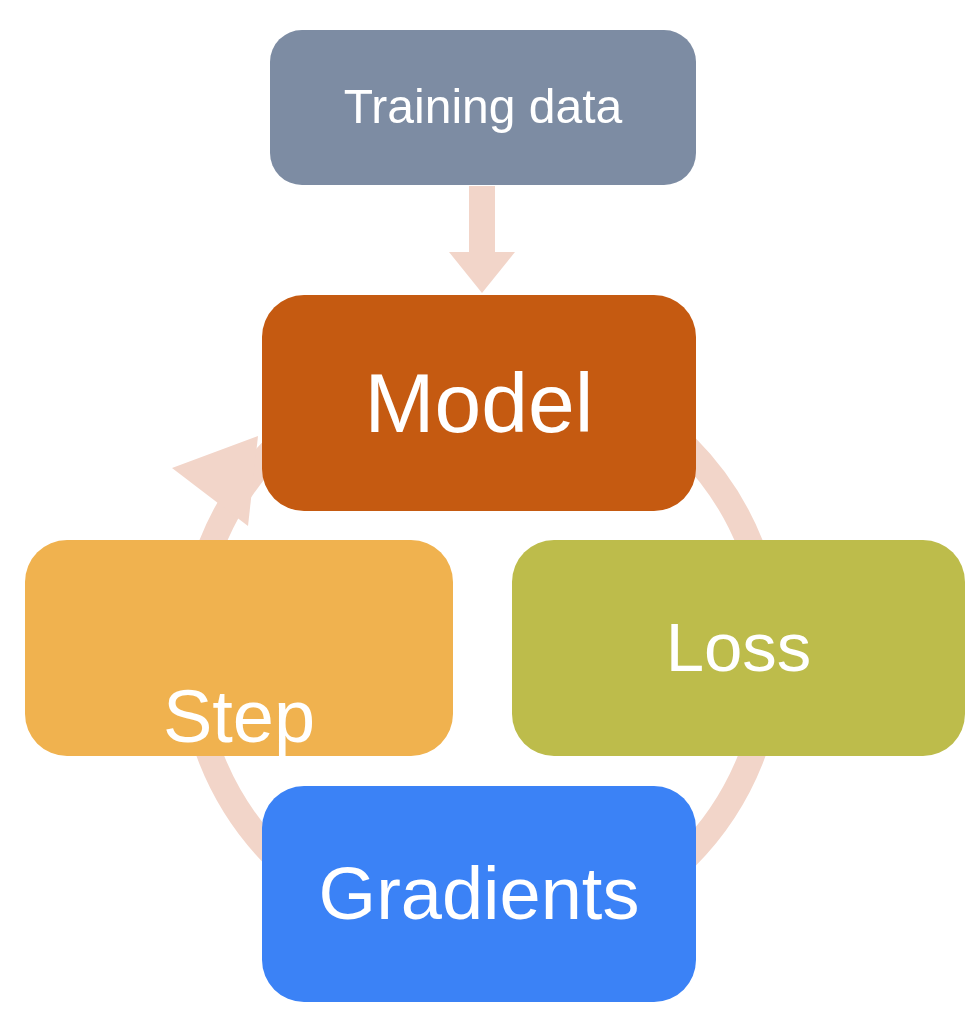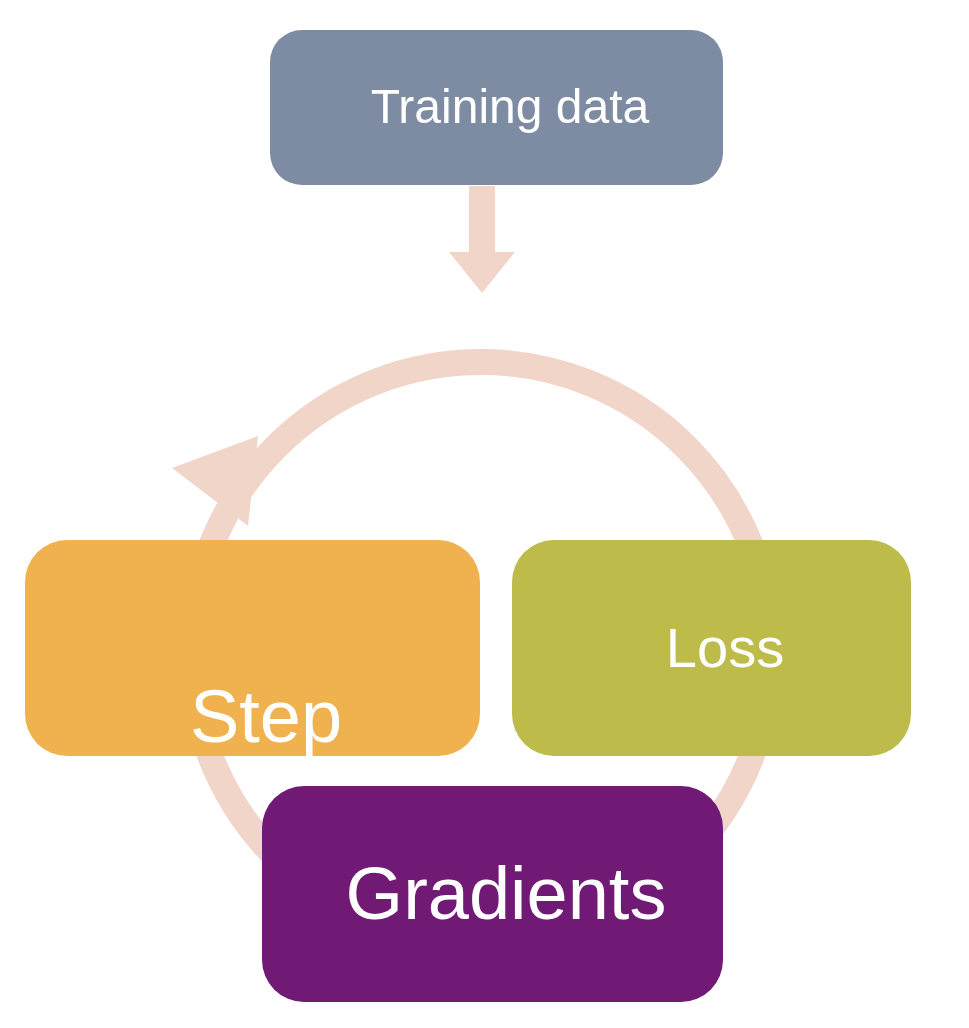--- a/index.html
+++ b/index.html
@@ -23,39 +23,38 @@
   .node {
     position: absolute;
     z-index: 1;
     display: flex;
     align-items: center;
     justify-content: center;
     color: #ffffff;
     font-weight: 300;
     text-align: center;
     line-height: 1.05;
-    padding-left: 27px;
   }
   .node-training-data {
     left: 270px; top: 30px;
     width: 426px; height: 155px;
     border-radius: 32px;
     font-size: 48px;
   }
   .node-model {
     left: 262px; top: 295px;
     width: 434px; height: 216px;
     border-radius: 42px;
     font-size: 84px;
   }
   .node-loss {
     left: 512px; top: 540px;
-    width: 372px; height: 216px;
+    width: 453px; height: 216px;
     border-radius: 42px;
-    font-size: 56px;
+    font-size: 69px;
     text-align: center;
   }
   .node-step {
     left: 25px; top: 540px;
     width: 428px; height: 216px;
     border-radius: 42px;
     font-size: 74px;
   }
   .node-gradients {
     left: 262px; top: 786px;
@@ -76,26 +75,29 @@
     <polygon points="258,436 172,468 248,526" fill="#F2D5C9"></polygon>
 
     <rect x="469" y="186" width="26" height="68" fill="#F2D5C9"></rect>
     <polygon points="449,252 515,252 482,293" fill="#F2D5C9"></polygon>
   </svg>
 
   <div class="node node-training-data" style="background-color: rgb(125, 140, 163);">
     <span>Training data</span>
   </div>
 
+  <div class="node node-model" style="background-color: rgb(197, 90, 17);">
+    <span>Model</span>
+  </div>
 
   <div class="node node-loss" style="background-color: rgb(189, 188, 75);">
     <span>Loss</span>
   </div>
 
-  <div class="node node-gradients" style="background-color: #701a75;">
+  <div class="node node-gradients" style="background-color: #3b82f6;">
     <span>Gradients</span>
   </div>
 
   <div class="node node-step" style="background-color: rgb(240, 178, 79); align-items: flex-end;">
     <span>Step</span>
   </div>
 
 </div>
 
 </body></html>

